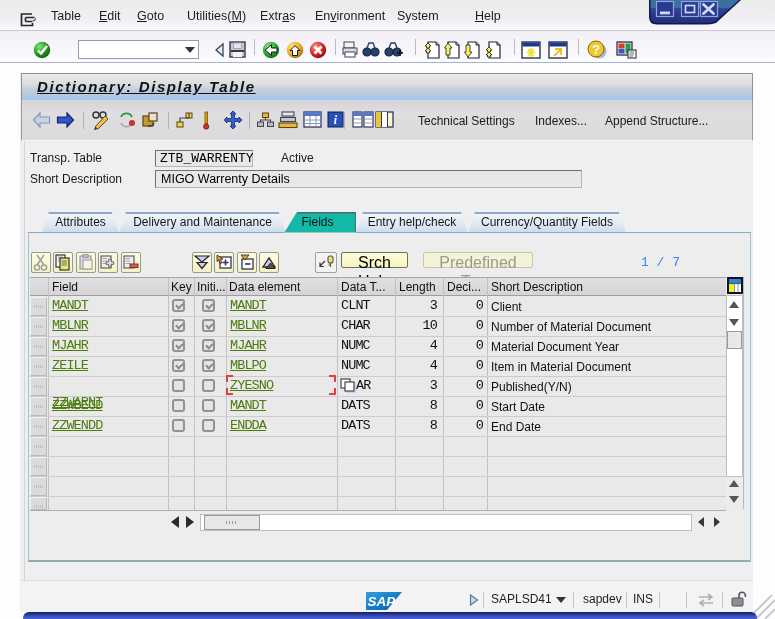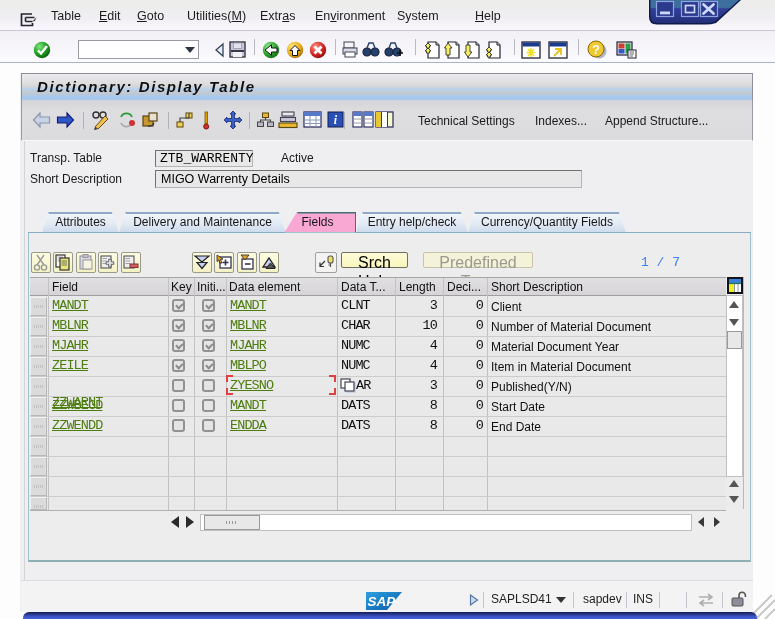--- a/index.html
+++ b/index.html
@@ -17,21 +17,21 @@
     background:linear-gradient(#f2f0f4,#fbfafe);
     border-bottom:1px solid #a8b4c4;}
   #combo{position:absolute;left:78px;top:9px;width:121px;height:19px;background:#fff;
     border:1px solid #9a9aa2;box-sizing:border-box;}
   #combo .dd{position:absolute;right:3px;top:6px;width:0;height:0;border:5px solid transparent;border-top:6px solid #2e3440;}
   .sep{position:absolute;top:8px;width:1px;height:16px;background:#b9b9c4;}
   
   #titlebar{left:21px;top:73px;width:732px;height:27px;
     border:1px solid #8f8f99;border-bottom:none;box-sizing:border-box;
     background:linear-gradient(#ebebed 0%,#dddddf 38%,#d5d5d7 48%,#b7d2ee 58%,#c3cbd5 68%,#c0c8d2 75%,#a7c9ef 88%,#a6c8ef 100%);}
-  #titlebar span{position:absolute;left:15px;top:4px;font-size:15px;letter-spacing:1.6px;font-weight:bold;font-style:italic;color:#111;}
+  #titlebar span{position:absolute;left:15px;top:4px;font-size:15px;letter-spacing:1.6px;font-weight:bold;font-style:italic;color:#111;text-decoration:underline;}
   
   #apptb{left:21px;top:100px;width:732px;height:41px;
     border-left:1px solid #9a9aa4;border-right:1px solid #9a9aa4;box-sizing:border-box;
     background:linear-gradient(#d4d3d7,#dedddf 30%,#dbdadc);
     border-bottom:1px solid #f8f8f8;}
   .atxt{position:absolute;top:14px;font-size:12px;color:#1a1a1a;}
   .asep{position:absolute;top:12px;width:1px;height:17px;background:#b2b2b2;}
   
   .lbl{position:absolute;font-size:12px;color:#1a1a1a;}
   .field{position:absolute;background:#e9e8e8;box-sizing:border-box;
@@ -42,21 +42,21 @@
     background:linear-gradient(#f2f6fa,#e2eaf4 55%,#ccdaec);
     font-size:12px;color:#15151a;text-align:center;line-height:21px;
     clip-path:polygon(6px 0,calc(100% - 7px) 0,100% 100%,0 100%);}
   .tab i{font-style:normal;position:relative;z-index:3;}
   .tab:before{content:"";position:absolute;inset:0;
     clip-path:polygon(6px 0,calc(100% - 7px) 0,calc(100% - 6px) 2px,7px 2px);
     background:#8fa9c6;}
   .tab:after{content:"";position:absolute;top:0;bottom:0;width:1.5px;background:#8fa9c6;
     left:0;transform:skewX(-16deg);}
   .tabr{position:absolute;top:0;bottom:0;right:0;width:1.5px;background:#8fa9c6;transform:skewX(16deg);}
-  #tabact{background:#f9a8d4;clip-path:polygon(13px 0,100% 0,100% 100%,0 100%);}
+  #tabact{background:#14b8a6;clip-path:polygon(13px 0,100% 0,100% 100%,0 100%);}
   #tabact:before{clip-path:polygon(13px 0,100% 0,100% 1.5px,14px 1.5px);background:#476d76;}
   #tabact:after{left:auto;right:0;transform:none;background:#476d76;width:1.5px;}
   
   #panel{left:28px;top:233px;width:723px;height:329px;box-sizing:border-box;
     background:#eeedee;
     border-left:1px solid #9ec2ce;border-right:1px solid #9ec2ce;border-bottom:2px solid #8fafb2;}
   #paneltop{left:28px;top:232px;width:723px;height:4px;
     background:linear-gradient(#7ba0c0,#9cc6d6 40%,#86a4ae);}
   
   .pbtn{position:absolute;width:20px;height:21px;box-sizing:border-box;border:1px solid #9a9a88;border-radius:2px;

